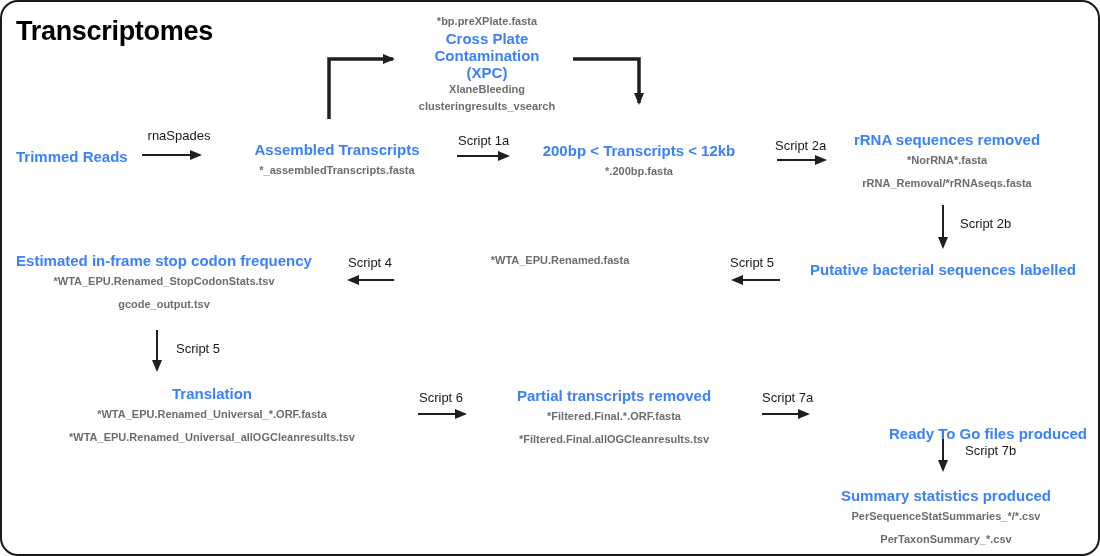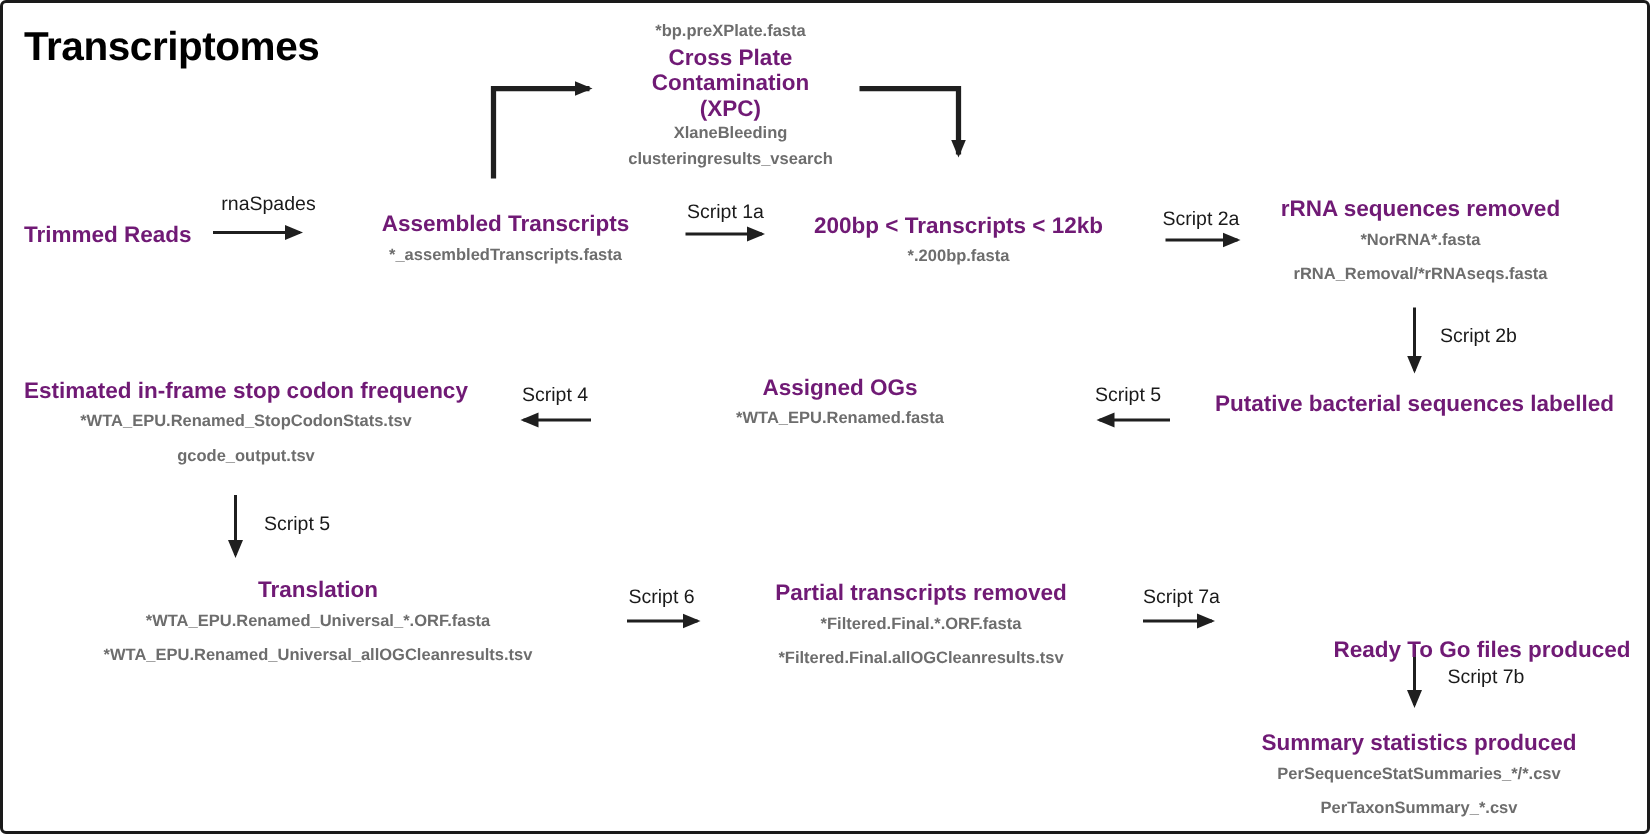--- a/index.html
+++ b/index.html
@@ -2,40 +2,40 @@
 <html><head>
 <meta charset="utf-8">
 <style>
   html, body { margin: 0; padding: 0; background: #ffffff; }
   .canvas {
     position: relative;
     width: 1100px;
     height: 556px;
     background: #ffffff;
     border: 2px solid #1a1a1a;
-    border-radius: 4px;
+    border-radius: 18px;
     box-sizing: border-box;
     font-family: "Liberation Sans", sans-serif;
     overflow: hidden;
   }
   .page-title {
     position: absolute;
     left: 14px;
     top: 14px;
     font-size: 27px;
     font-weight: bold;
     color: #000000;
     letter-spacing: -0.3px;
     white-space: nowrap;
   }
   .node { position: absolute; text-align: center; }
   .node .heading {
     font-size: 15px;
     font-weight: bold;
-    color: #701a75;
+    color: #3b82f6;
     line-height: 19px;
     white-space: nowrap;
   }
   .node .file {
     font-size: 11px;
     font-weight: bold;
     color: #6d6d6d;
     line-height: 23px;
     white-space: nowrap;
   }
@@ -120,21 +120,20 @@
     <div class="heading">rRNA sequences removed</div>
     <div class="file">*NorRNA*.fasta</div>
     <div class="file">rRNA_Removal/*rRNAseqs.fasta</div>
   </div>
 
   <div class="node" style="left:786px; top:258px; width:310px;">
     <div class="heading">Putative bacterial sequences labelled</div>
   </div>
 
   <div class="node" style="left:398px; top:247px; width:320px;">
-    <div class="heading">Assigned OGs</div>
     <div class="file">*WTA_EPU.Renamed.fasta</div>
   </div>
 
   <div class="node" style="left:6px; top:249px; width:312px;">
     <div class="heading">Estimated in-frame stop codon frequency</div>
     <div class="file">*WTA_EPU.Renamed_StopCodonStats.tsv</div>
     <div class="file">gcode_output.tsv</div>
   </div>
 
   <div class="node" style="left:0px; top:382px; width:420px;">

